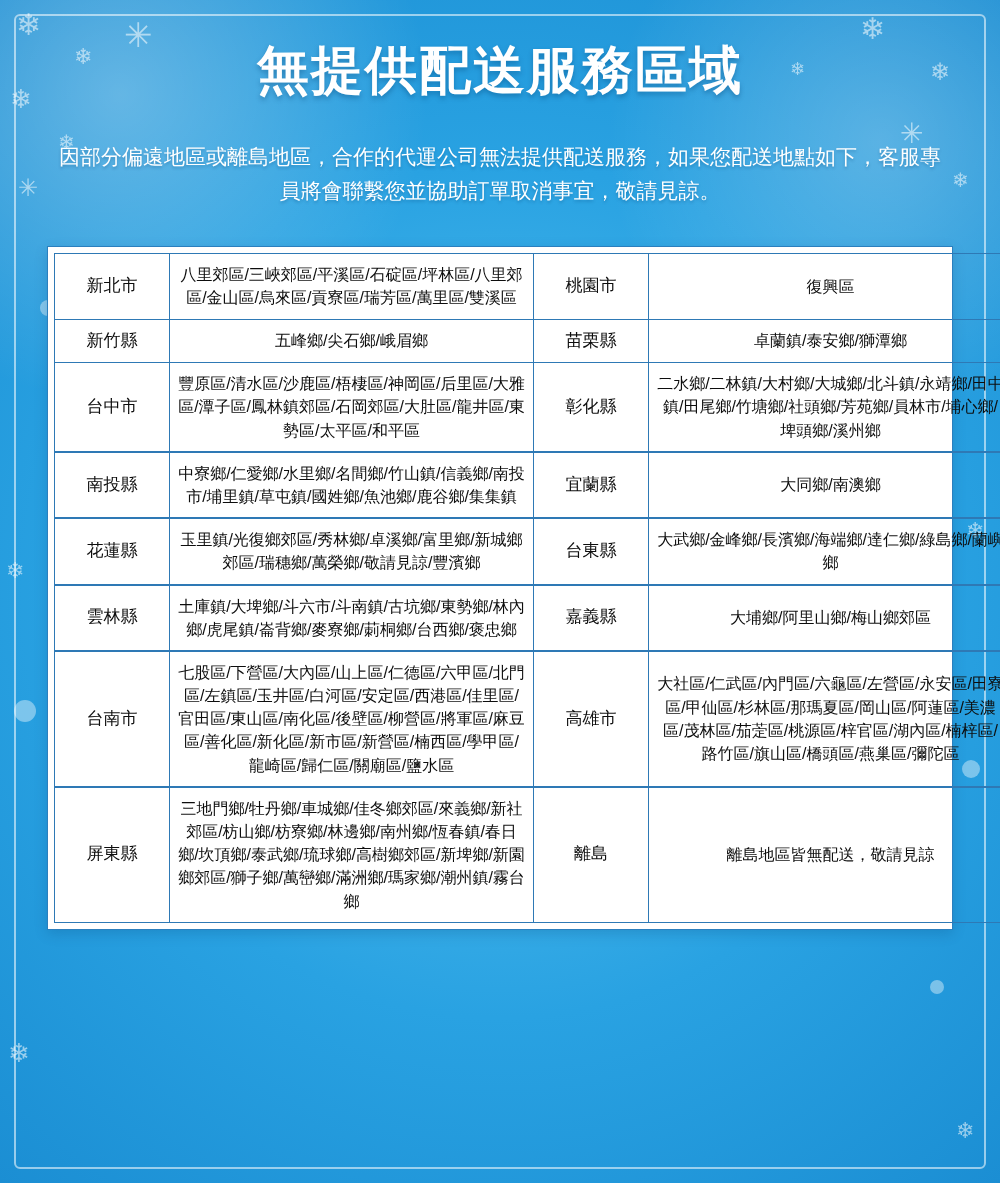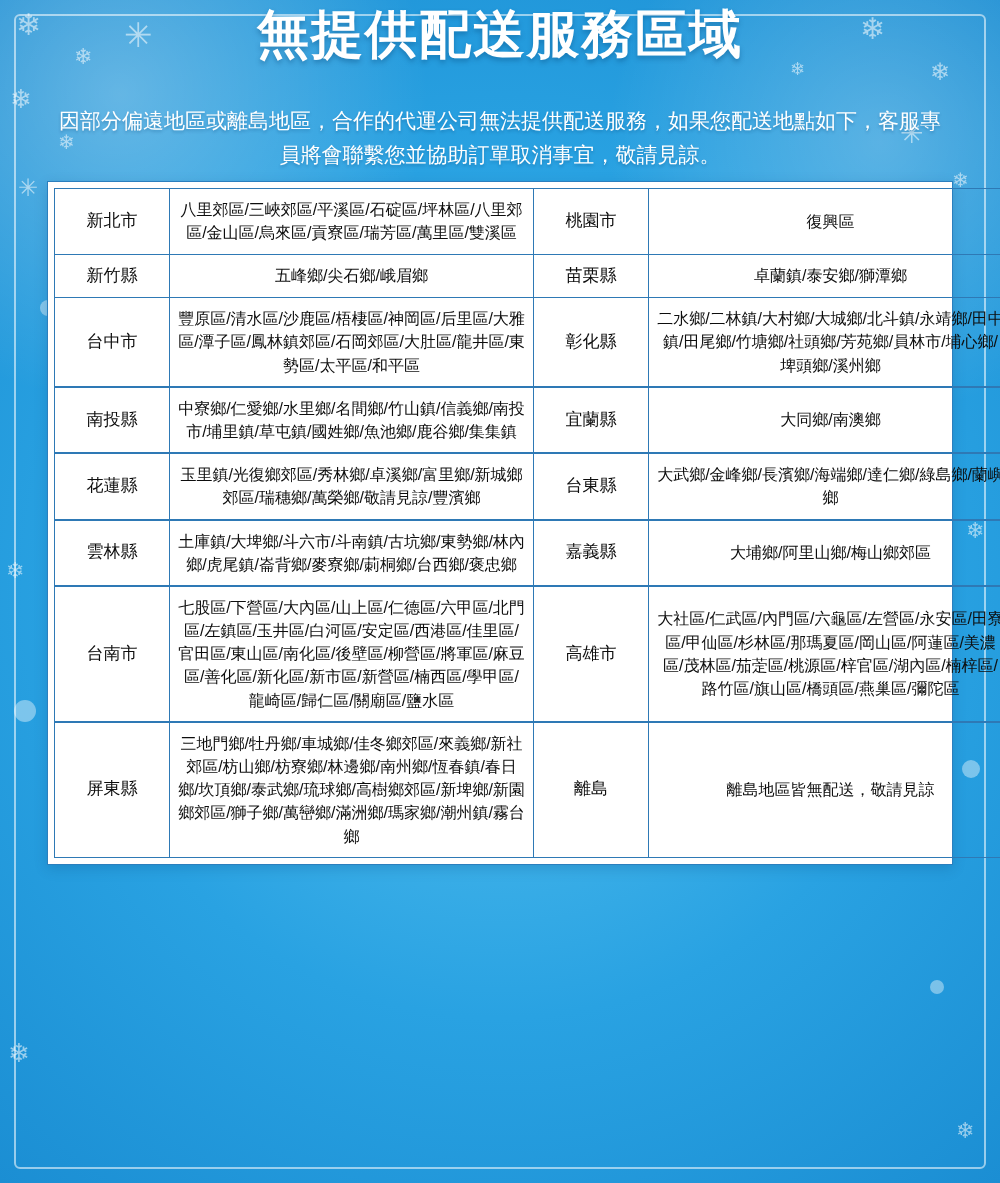--- a/index.html
+++ b/index.html
@@ -46,41 +46,42 @@
     top: 14px;
     right: 14px;
     bottom: 14px;
     border: 2px solid rgba(255,255,255,0.55);
     border-radius: 6px;
     pointer-events: none;
   }
   .title {
     position: relative;
     text-align: center;
+    padding-top: 36px;
     font-size: 52px;
     font-weight: bold;
     color: #ffffff;
     letter-spacing: 2px;
     text-shadow: 0 3px 5px rgba(0,60,110,0.35);
     z-index: 4;
   }
   .subtitle {
     position: relative;
     margin: 34px auto 0 auto;
     width: 900px;
     text-align: center;
     font-size: 21px;
     line-height: 1.6;
     color: #ffffff;
     text-shadow: 0 2px 3px rgba(0,60,110,0.30);
     z-index: 4;
   }
   .table-wrap {
     position: relative;
-    margin: 10px auto 0 auto;
+    margin: 39px auto 0 auto;
     width: 906px;
     background: #ffffff;
     border: 1px solid #2b7fbe;
     box-sizing: border-box;
     padding: 6px;
     z-index: 4;
     box-shadow: 0 4px 12px rgba(0,60,110,0.20);
   }
   table {
     width: 100%;

